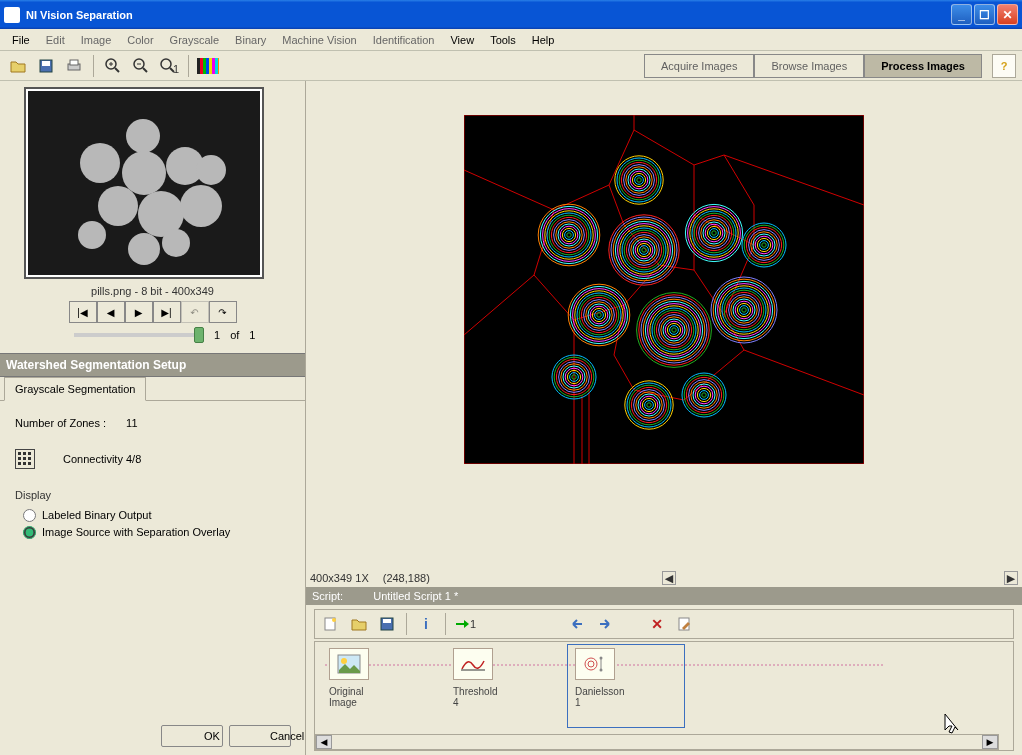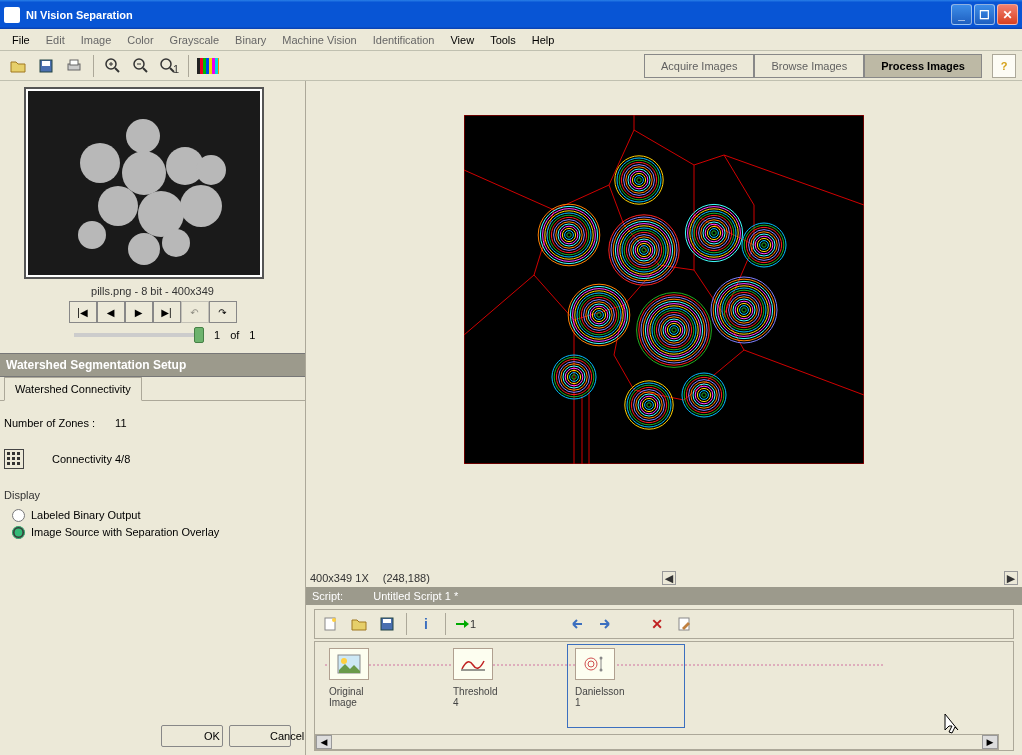--- a/index.html
+++ b/index.html
@@ -33,21 +33,21 @@
 .thumb-label { text-align:center; padding:6px 0 4px; color:#333; }
 .nav-ctrls { display:flex; justify-content:center; gap:0; }
 .nav-btn { width:28px; height:22px; border:1px solid #888; background:#ece9d8; display:flex; align-items:center; justify-content:center; cursor:pointer; font-size:10px;}
 .slider-row { display:flex; align-items:center; padding:6px 24px 6px 50px; gap:10px;}
 .slider { width:130px; height:4px; background:#ccc; position:relative;}
 .slider-thumb{ position:absolute; right:0; top:-6px; width:10px; height:16px; background:#6db36d; border:1px solid #468046; border-radius:2px;}
 
 .setup-header { background:#9c9a8c; color:white; padding:4px 6px; font-weight:bold; font-size:12px; border-top:1px solid #777; border-bottom:1px solid #777;}
 .setup-tabs { display:flex; border-bottom:1px solid #aca899;}
 .setup-tab { padding:5px 10px; border:1px solid #aca899; border-bottom:1px solid #ece9d8; margin-bottom:-1px; margin-left:4px; background:#ece9d8;}
-.setup-body { padding:16px 4px; flex:1; }
+.setup-body { padding:16px 15px; flex:1; }
 .form-row { display:flex; gap:20px; margin-bottom:20px; align-items:center;}
 .conn-icon { width:20px; height:20px; border:1px solid #444; display:inline-flex; align-items:center; justify-content:center; margin-right:8px;}
 .fieldset-label { color:#333; margin-bottom:8px;}
 .radio-row { display:flex; align-items:flex-start; gap:6px; margin:4px 0 4px 8px; }
 input[type=radio]{ accent-color:#3b7; width:13px; height:13px;}
 .btn-row { display:flex; justify-content:flex-end; gap:6px; padding:8px 14px;}
 .btn { width:62px; height:22px; border:1px solid #888; background:#ece9d8; border-radius:2px; cursor:pointer;padding-left:40px;}
 
 .right-panel { flex:1; display:flex; flex-direction:column; background:#ece9d8;}
 .canvas-area { flex:1; position:relative; background:#ece9d8; 
@@ -195,21 +195,21 @@
             <div class="slider-thumb"></div>
           </div>
         <span>1</span>
         <span>of</span>
         <span>1</span>
       </div>
     </div>
 
     <div class="setup-header">Watershed Segmentation Setup</div>
     <div class="setup-tabs">
-      <div class="setup-tab">Watershed Connectivity</div>
+      <div class="setup-tab">Grayscale Segmentation</div>
     </div>
     <div class="setup-body">
       <div class="form-row">
         <span>Number of Zones :</span>
         <span>11</span>
       </div>
       <div class="form-row">
         <span class="conn-icon">
           <svg width="14" height="14">
               <g fill="#333">

